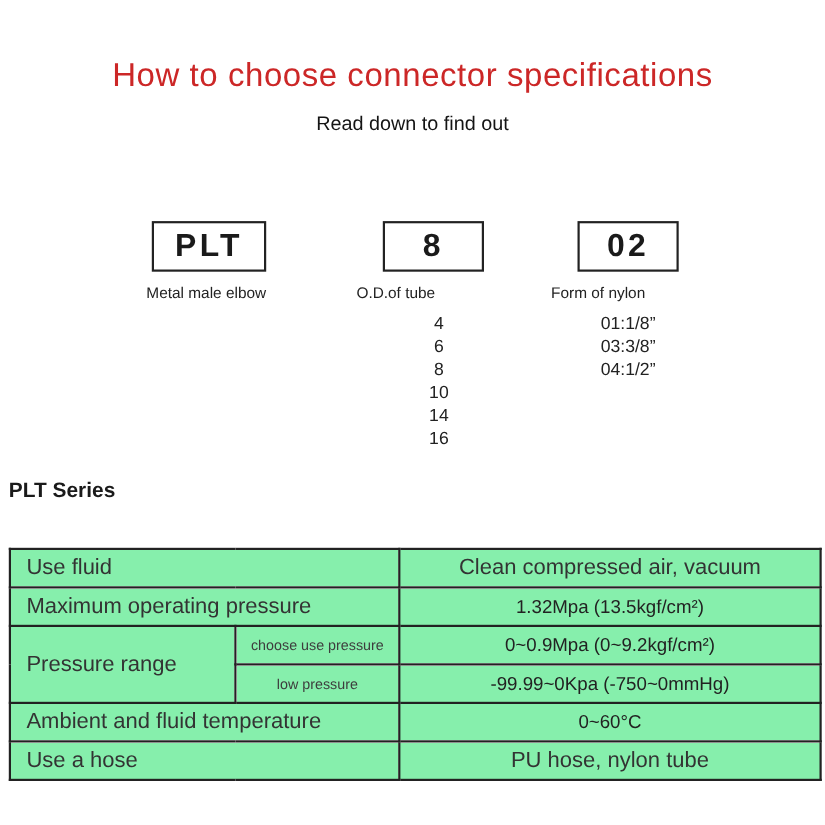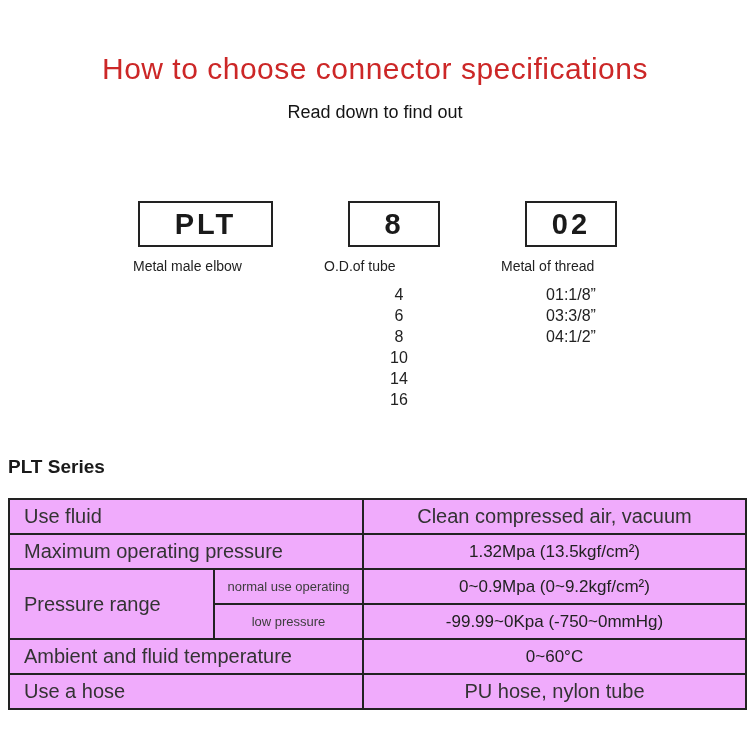--- a/index.html
+++ b/index.html
@@ -15,46 +15,46 @@
   .subtitle {
     position:absolute; top:102px; left:0; width:750px; text-align:center;
     font-size:18px; color:#141414;
   }
   .code-box {
     position:absolute; top:201px; height:46px; border:2px solid #222;
     display:flex; align-items:center; justify-content:center;
     font-size:29px; font-weight:bold; color:#1a1a1a; letter-spacing:3px;
     background:#fff;
   }
-  .box-plt { left:138px; width:135px; }
+  .box-plt { left:138px; width:104px; }
   .box-od  { left:348px; width:92px; }
   .box-th  { left:525px; width:92px; }
   .box-label {
     position:absolute; top:258px; text-align:left; font-size:14px; color:#222;
   }
   .label-plt { left:133px; width:140px; }
   .label-od  { left:324px; width:140px; }
   .label-th  { left:501px; width:140px; }
   .option-col {
     position:absolute; top:284px; width:110px; text-align:center;
     font-size:16px; line-height:21px; color:#222;
   }
   .tube-options   { left:344px; }
   .thread-options { left:516px; }
   .series-heading {
-    position:absolute; left:8px; top:456px; font-size:19px; font-weight:bold;
+    position:absolute; left:8px; top:436px; font-size:19px; font-weight:bold;
     color:#1a1a1a;
   }
   table.spec {
     position:absolute; left:8px; top:498px; width:737px;
     border-collapse:collapse; table-layout:fixed;
   }
   table.spec td {
     border:2px solid #222; height:35px; vertical-align:middle;
-    background:#f0abfc; overflow:hidden;
+    background:#86efac; overflow:hidden;
   }
   td.lbl { font-size:20px; color:#333; text-align:left; padding-left:14px; }
   td.sub { font-size:13px; color:#3d3d3d; text-align:center; }
   td.val { font-size:17px; color:#222; text-align:center; }
   td.val-big { font-size:20px; color:#333; text-align:center; }
   td.beige { background:#f3ead9; }
 </style>
 </head>
 <body>
 
@@ -62,21 +62,21 @@
 
   <div class="title">How to choose connector specifications</div>
   <div class="subtitle">Read down to find out</div>
 
   <div class="code-box box-plt">PLT</div>
   <div class="code-box box-od">8</div>
   <div class="code-box box-th">02</div>
 
   <div class="box-label label-plt">Metal male elbow</div>
   <div class="box-label label-od">O.D.of tube</div>
-  <div class="box-label label-th">Metal of thread</div>
+  <div class="box-label label-th">Form of nylon</div>
 
   <div class="option-col tube-options">
     <div>4</div>
     <div>6</div>
     <div>8</div>
     <div>10</div>
     <div>14</div>
     <div>16</div>
   </div>
 
@@ -98,21 +98,21 @@
         <tr>
       <td class="lbl beige" colspan="2">Use fluid</td>
       <td class="val-big beige">Clean compressed air, vacuum</td>
     </tr>
     <tr>
       <td class="lbl" colspan="2">Maximum operating pressure</td>
       <td class="val">1.32Mpa (13.5kgf/cm²)</td>
     </tr>
     <tr>
       <td class="lbl" rowspan="2">Pressure range</td>
-      <td class="sub beige">normal use operating</td>
+      <td class="sub beige">choose use pressure</td>
       <td class="val beige">0~0.9Mpa (0~9.2kgf/cm²)</td>
     </tr>
     <tr>
       <td class="sub">low pressure</td>
       <td class="val">-99.99~0Kpa (-750~0mmHg)</td>
     </tr>
     <tr>
       <td class="lbl beige" colspan="2">Ambient and fluid temperature</td>
       <td class="val beige">0~60°C</td>
     </tr>

